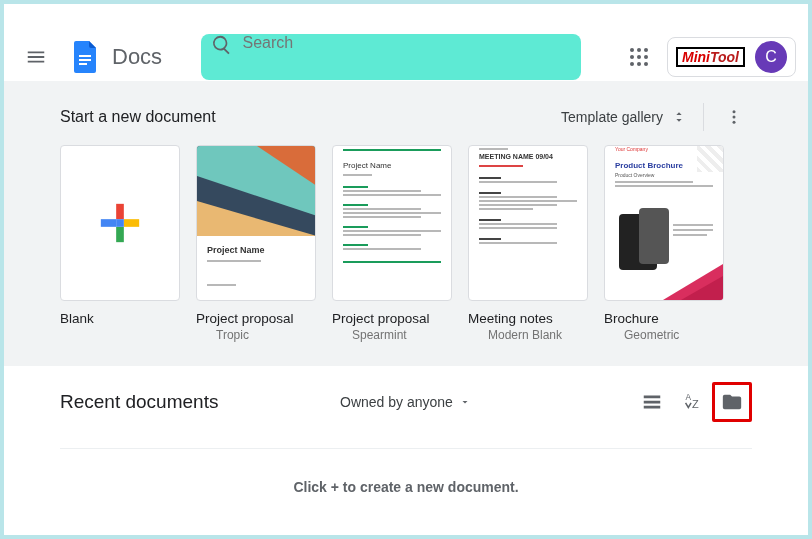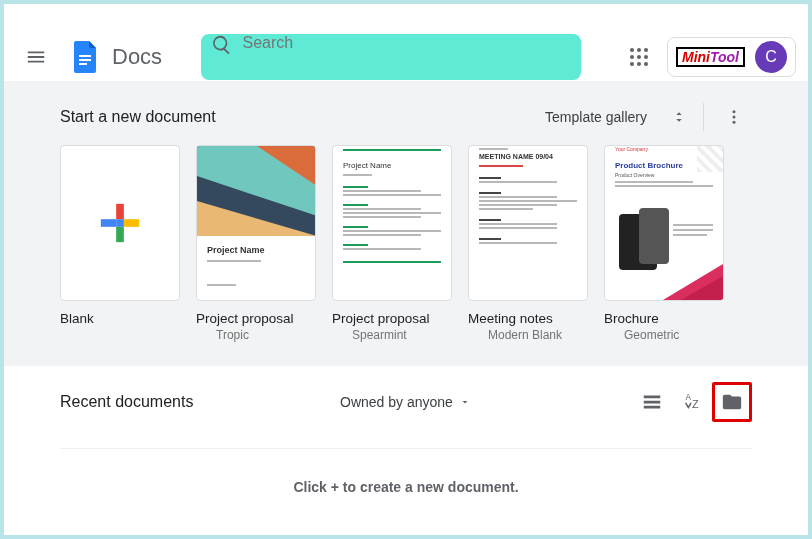--- a/index.html
+++ b/index.html
@@ -11,41 +11,41 @@
   .logo-wrap { display: flex; align-items: center; gap: 8px; cursor: pointer; }
   .docs-icon { width: 36px; height: 36px; }
   .app-name { font-size: 22px; color: #5f6368; }
   .search-wrap { flex: 1; display: flex; justify-content: center; }
   .search-box { width: 380px; height: 46px; background: #5eead4; border-radius: 8px; display: flex; align-items: flex-start; padding: 0 10px; gap: 10px; }
   .search-input { border: none; background: transparent; outline: none; font-size: 16px; color: #5f6368; flex: 1; }
   .apps-btn { width: 40px; height: 40px; display: flex; align-items: center; justify-content: center; border-radius: 50%; cursor: pointer; }
   .brand-box { border: 1px solid #dadce0; border-radius: 8px; height: 40px; display: flex; align-items: center; padding: 0 8px; gap: 10px; }
   .brand-logo { font-weight: bold; font-style: italic; font-size: 14px; border: 2px solid #000; padding: 0 4px; background: #fff; white-space: nowrap; }
   .brand-logo .m { color: #d80000; }
-  .brand-logo .t { color: #a21caf; }
+  .brand-logo .t { color: #b91c1c; }
   .avatar { width: 32px; height: 32px; background: #673ab7; color: #fff; border-radius: 50%; display: flex; align-items: center; justify-content: center; font-size: 16px; cursor: pointer; }
   
   .templates { background: #f1f3f4; padding: 16px 56px 24px 56px; }
   .templates-head { display: flex; align-items: center; justify-content: space-between; height: 40px; margin-bottom: 8px; }
   .t-title { font-size: 16px; color: #202124; }
   .t-actions { display: flex; align-items: center; gap: 12px; }
-  .gallery-btn { display: flex; align-items: center; gap: 24px; font-size: 14px; color: #3c4043; cursor: pointer; padding: 6px 4px; }
+  .gallery-btn { display: flex; align-items: center; gap: 8px; font-size: 14px; color: #3c4043; cursor: pointer; padding: 6px 4px; }
   .vsep { width: 1px; height: 28px; background: #dadce0; }
   .more-btn { width: 36px; height: 36px; display: flex; align-items: center; justify-content: center; border-radius: 50%; cursor: pointer; }
   .cards { display: flex; gap: 16px; }
   .card { width: 120px; cursor: pointer; }
   .thumb { width: 120px; height: 156px; background: #fff; border: 1px solid #dadce0; border-radius: 4px; overflow: hidden; position: relative; }
   .card-title { font-size: 13.5px; color: #202124; margin-top: 10px; font-weight: 500; }
   .card-sub { font-size: 12px; color: #737373; margin-top: 2px; margin-left: 20px; }
   
   .blank-thumb { display: flex; align-items: center; justify-content: center; }
   
   .recent { padding: 14px 56px 0 56px; background: #fff; }
   .recent-head { display: flex; align-items: center; height: 44px; }
-  .recent-title { font-size: 16px; color: #202124; font-weight: 500; width: 260px; }
+  .recent-title { font-size: 19px; color: #202124; font-weight: 500; width: 260px; }
   .owner-filter { display: flex; align-items: center; gap: 6px; font-size: 14px; color: #3c4043; cursor: pointer; margin-left: 20px; }
   .spacer { flex: 1; }
   .tool-btn { width: 40px; height: 40px; display: flex; align-items: center; justify-content: center; border-radius: 50%; cursor: pointer; color: #5f6368; }
   .folder-highlight { border: 3px solid #e00000; border-radius: 2px; }
   
   .empty { margin: 24px 0 0 0; padding: 30px 0 40px 0; text-align: center; border-top: 1px solid #eceff1; }
   .empty-title { font-size: 18px; color: #202124; margin-bottom: 10px; }
   .empty-sub { font-size: 14px; color: #5f6368; font-weight: bold; }
   
   .doc-lines { padding: 0 10px; font-size: 5px; line-height: 1.5; color: #666; }

